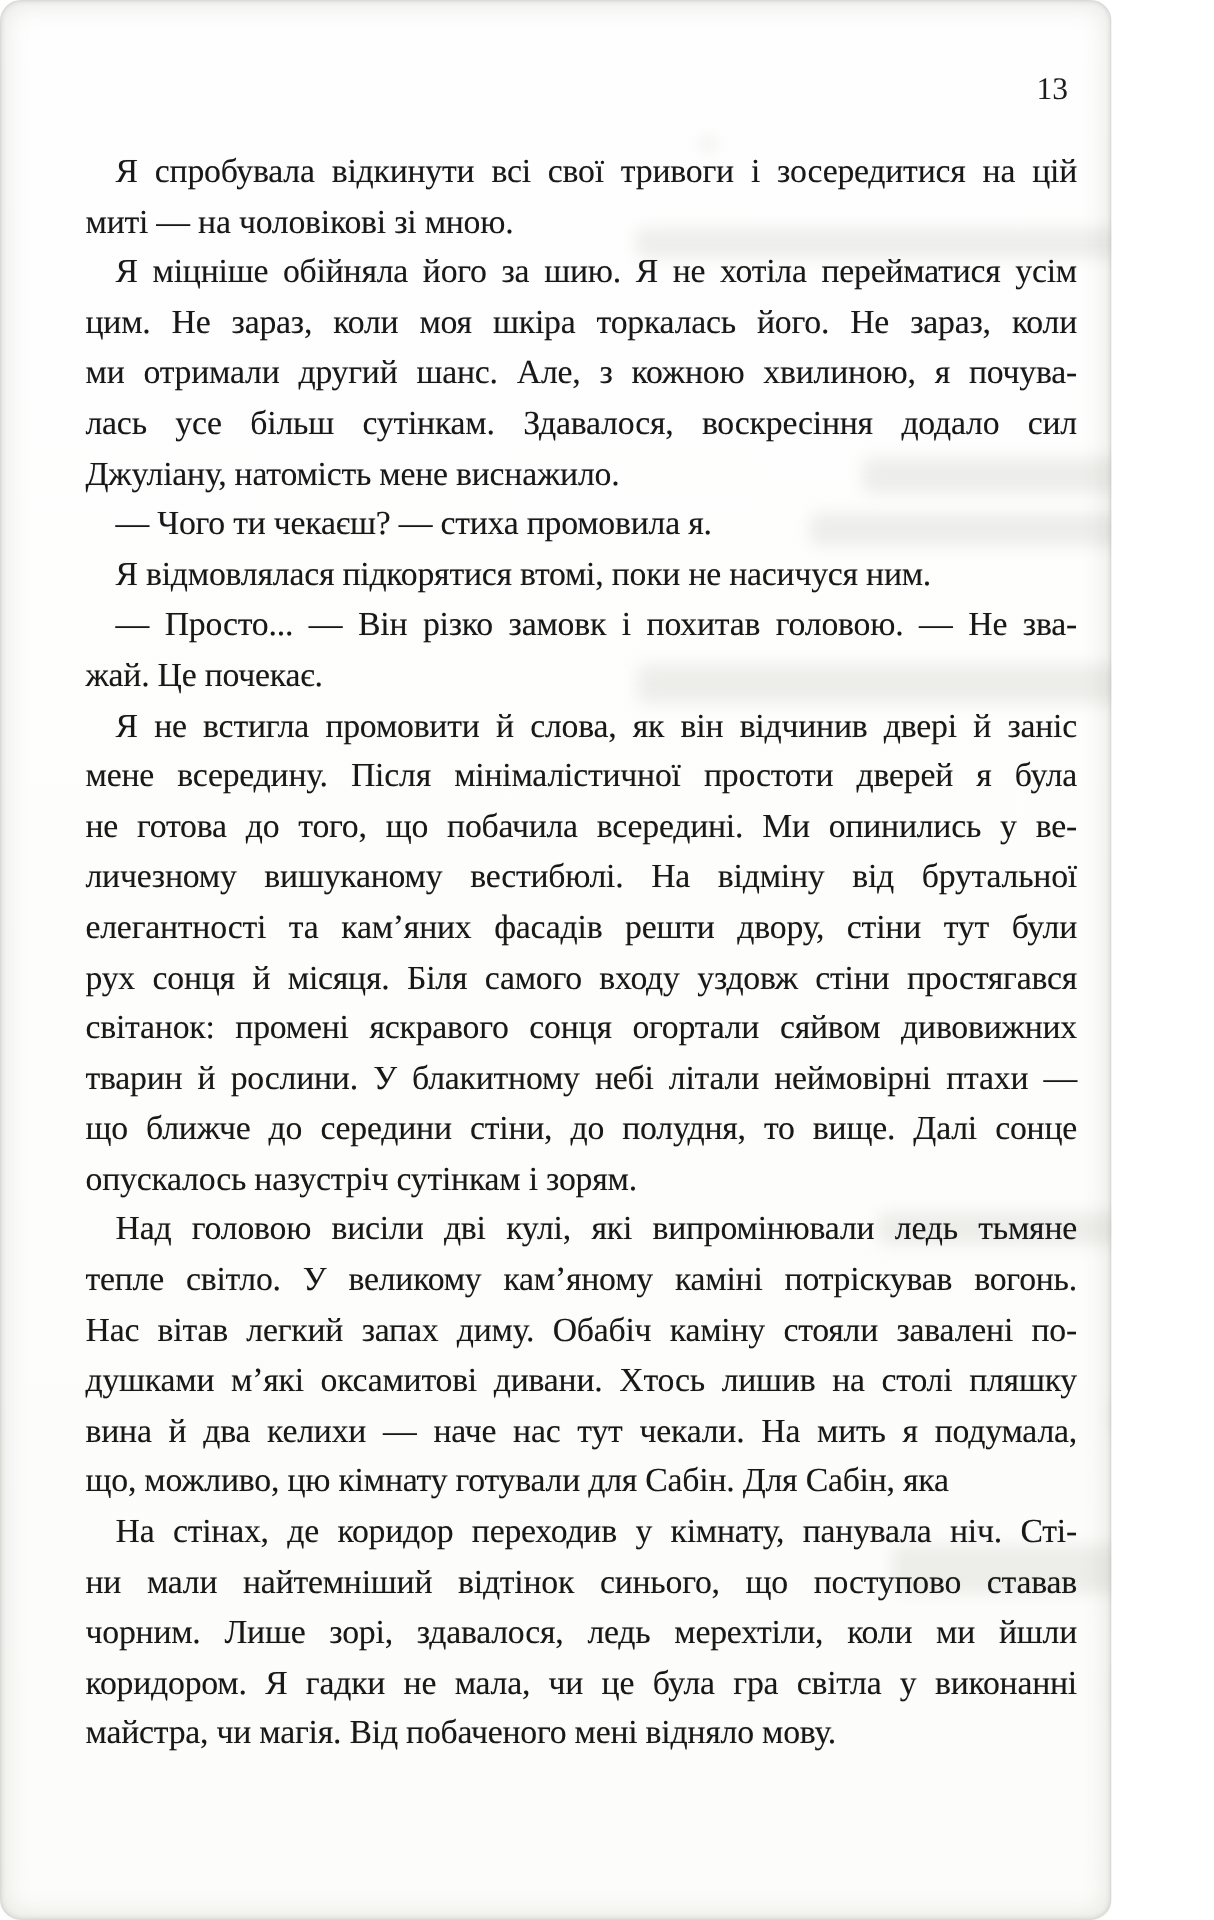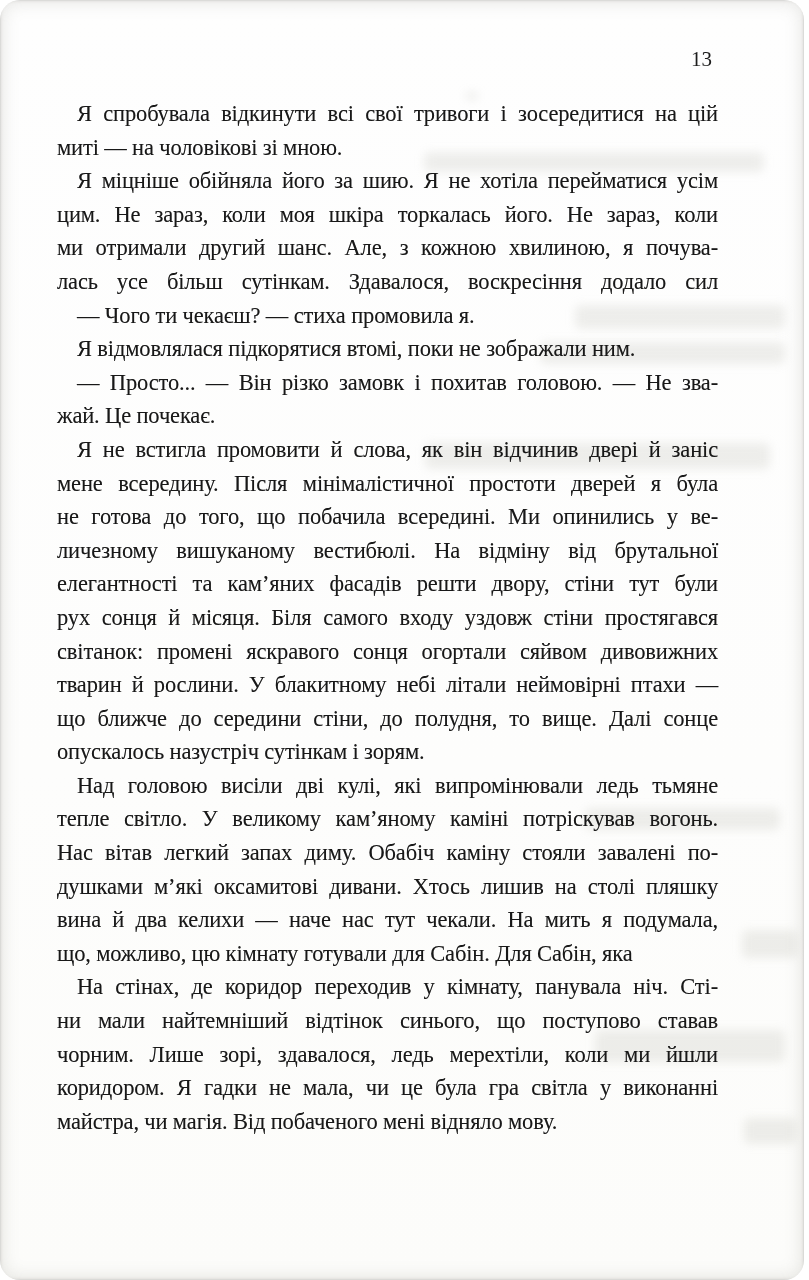--- a/index.html
+++ b/index.html
@@ -5,24 +5,24 @@
   html, body {
     margin: 0;
     padding: 0;
     background: #ffffff;
     width: 809px;
     height: 1280px;
     overflow: hidden;
   }
   .page {
     position: relative;
-    width: 804px;
+    width: 741px;
     height: 1280px;
     background: linear-gradient(180deg, #fefefe 0%, #fdfdfc 60%, #fcfcfa 100%);
-    border-radius: 20px;
+    border-radius: 10px;
     box-sizing: border-box;
     overflow: hidden;
   }
   .page-vignette {
     position: absolute;
     inset: 0;
     border-radius: 14px;
     border: 1px solid rgba(190,190,185,0.55);
     box-shadow: inset 0 0 16px 3px rgba(125,122,115,0.16),
                 inset 0 0 3px rgba(130,128,120,0.22);
@@ -99,26 +99,27 @@
   <div class="text-block" id="text-block">
       <div class="paragraph">
         <div class="line first">Я спробувала відкинути всі свої тривоги і зосередитися на цій</div>
         <div class="line plast">миті — на чоловікові зі мною.</div>
       </div>
       <div class="paragraph">
         <div class="line first">Я міцніше обійняла його за шию. Я не хотіла перейматися усім</div>
         <div class="line">цим. Не зараз, коли моя шкіра торкалась його. Не зараз, коли</div>
         <div class="line">ми отримали другий шанс. Але, з кожною хвилиною, я почува-</div>
         <div class="line">лась усе більш сутінкам. Здавалося, воскресіння додало сил</div>
+        <div class="line plast">Джуліану, натомість мене виснажило.</div>
       </div>
       <div class="paragraph">
         <div class="line first plast">— Чого ти чекаєш? — стиха промовила я.</div>
       </div>
       <div class="paragraph">
-        <div class="line first plast">Я відмовлялася підкорятися втомі, поки не зображали ним.</div>
+        <div class="line first plast">Я відмовлялася підкорятися втомі, поки не насичуся ним.</div>
       </div>
       <div class="paragraph">
         <div class="line first">— Просто... — Він різко замовк і похитав головою. — Не зва-</div>
         <div class="line plast">жай. Це почекає.</div>
       </div>
       <div class="paragraph">
         <div class="line first">Я не встигла промовити й слова, як він відчинив двері й заніс</div>
         <div class="line">мене всередину. Після мінімалістичної простоти дверей я була</div>
         <div class="line">не готова до того, що побачила всередині. Ми опинились у ве-</div>
         <div class="line">личезному вишуканому вестибюлі. На відміну від брутальної</div>

